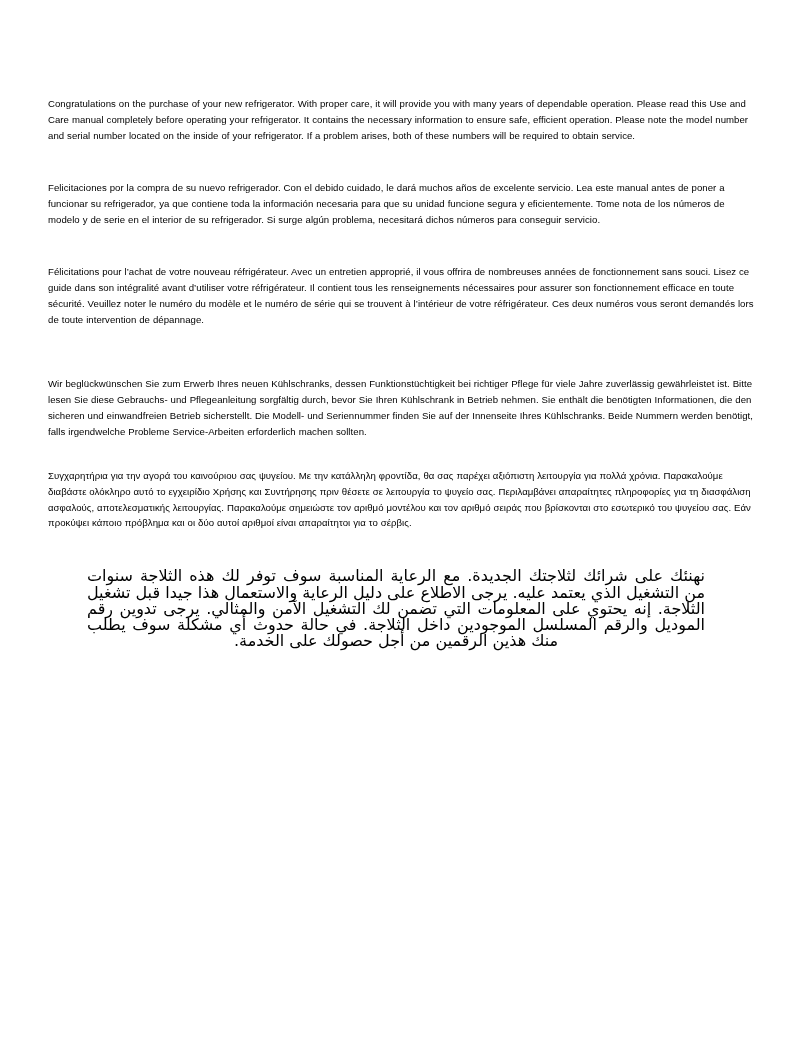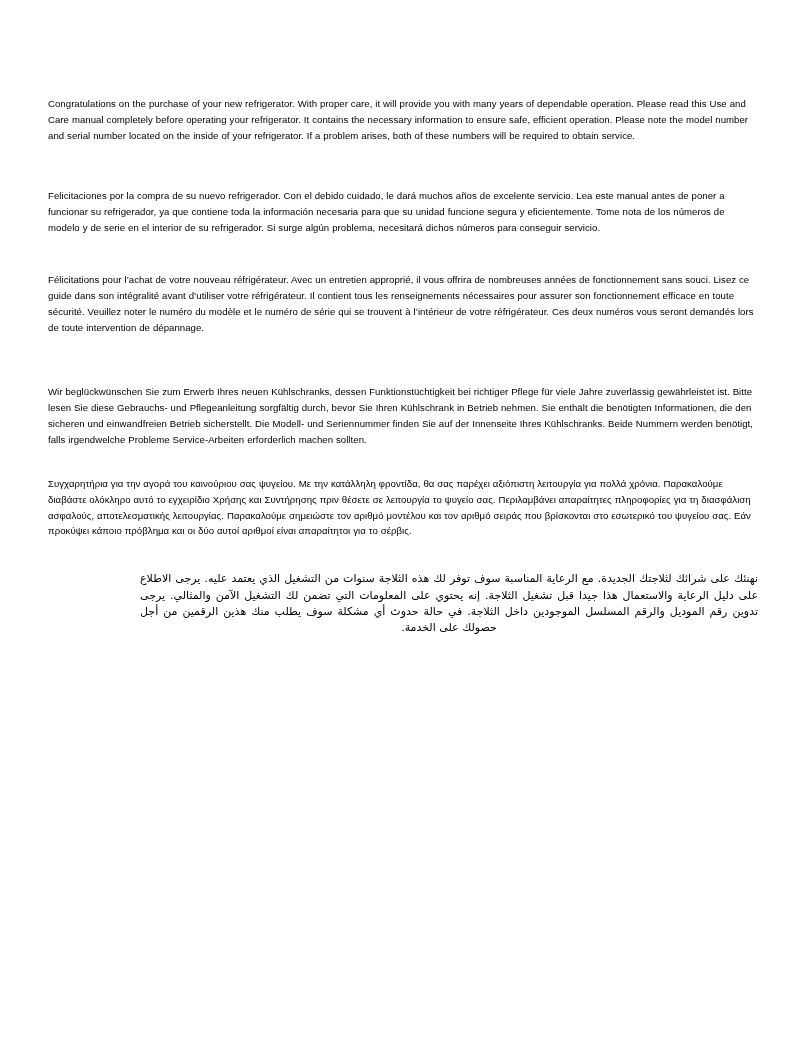--- a/index.html
+++ b/index.html
@@ -24,34 +24,34 @@
   }
   .para {
     font-size: 9.6px;
     line-height: 15.9px;
     text-align: left;
     color: #000000;
     margin: 0;
     letter-spacing: 0.005em;
     word-spacing: 0.02em;
   }
-  .para.english   { margin-bottom: 8px; }
+  .para.english   { margin-bottom: 0; }
   .block-gap-en   { height: 36px; }
   .block-gap-es   { height: 37px; }
   .block-gap-fr   { height: 48px; }
   .block-gap-de   { height: 28px; }
   .block-gap-el   { height: 21px; }
 
   .arabic-block {
-    margin-left: 92px;
+    margin-left: 39px;
     width: 618px;
     direction: rtl;
     text-align: justify;
     text-align-last: center;
-    font-size: 11px;
+    font-size: 16px;
     line-height: 16.2px;
     font-family: "DejaVu Sans", "Liberation Sans", sans-serif;
     color: #000000;
   }
 </style>
 </head>
 <body>
 
 <div class="page">
   <div class="text-column">

